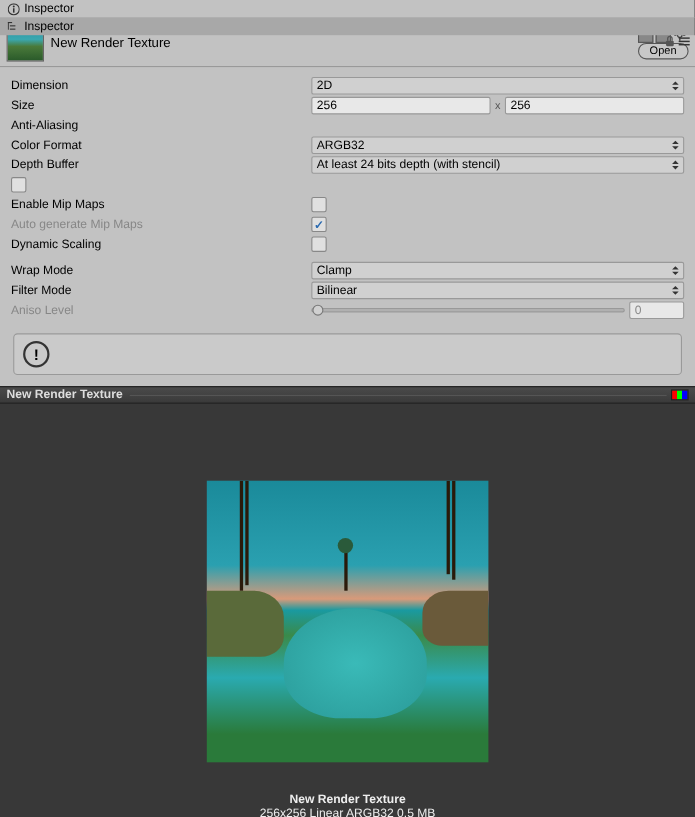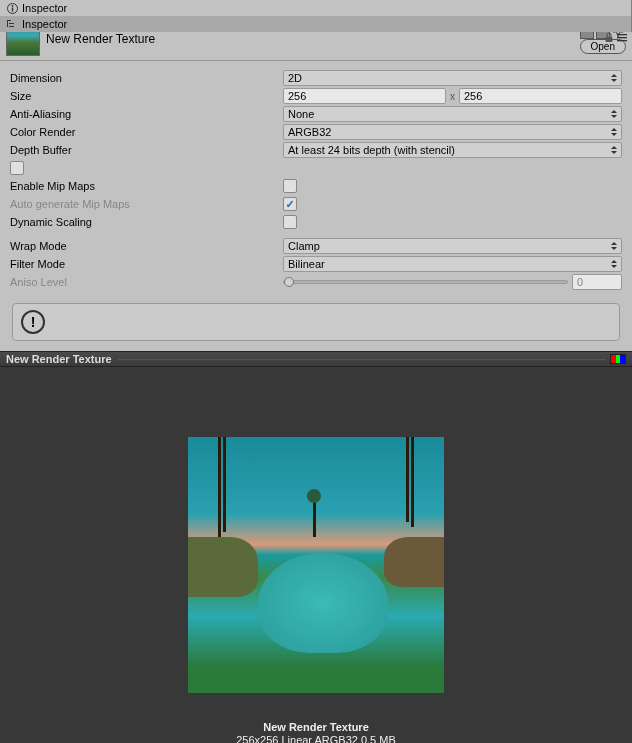--- a/index.html
+++ b/index.html
@@ -147,29 +147,24 @@
       <div class="size-row">
         <input class="text-input" value="256" style="">
         <span class="size-x">x</span>
         <input class="text-input" value="256" style="">
       </div>
     </div>
   </div>
 
   <div class="prop-row">
     <div class="prop-label">Anti-Aliasing</div>
-    <div class="prop-control">
-        <div class="dropdown">
-          <span>None</span>
-        </div>
-      </div>
-  </div>
-
-  <div class="prop-row">
-    <div class="prop-label">Color Render</div>
+  </div>
+
+  <div class="prop-row">
+    <div class="prop-label">Color Format</div>
     <div class="prop-control">
         <div class="dropdown">
           <span>ARGB32</span>
         </div>
       </div>
   </div>
 
   <div class="prop-row">
     <div class="prop-label">Depth Buffer</div>
     <div class="prop-control">

